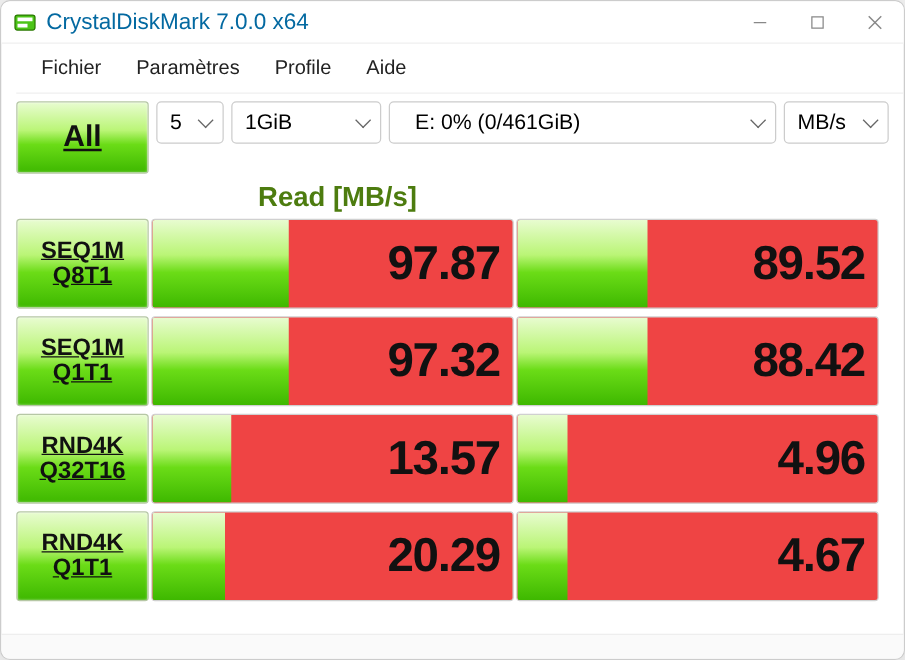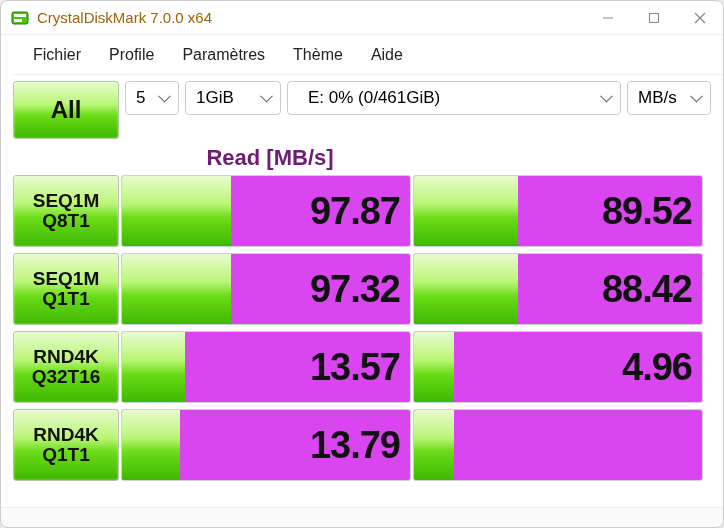--- a/index.html
+++ b/index.html
@@ -13,21 +13,21 @@
     display: flex; flex-direction: column;
     box-shadow: 0 4px 20px rgba(0,0,0,0.1);
   }
   .titlebar {
     height: 34px;
     display: flex; align-items: center;
     background: #fff;
     border-bottom: 1px solid #f0f0f0;
   }
   .titlebar .icon { width: 18px; height: 18px; margin-left: 10px; margin-right: 8px; }
-  .titlebar .title { font-size: 15px; color: #a16207; flex: 1; }
+  .titlebar .title { font-size: 18px; color: #0369a1; flex: 1; }
   .titlebar .ctrl {
     width: 46px; height: 34px;
     display: flex; align-items: center; justify-content: center;
     color: #888; font-size: 14px;
     cursor: pointer;
   }
 
   .menubar {
     height: 40px;
     display: flex; align-items: center;
@@ -55,20 +55,21 @@
     border: 1px solid #b6c7a5;
     border-radius: 3px;
     display: flex;
     flex-direction: column;
     align-items: center;
     justify-content: center;
     font-weight: bold;
     color: #111;
     cursor: pointer;
     box-shadow: inset 0 0 2px rgba(255,255,255,0.6);
+    text-decoration: underline;
   }
   .greenbtn .l1 { font-size: 19px; line-height: 1.05; }
   .greenbtn .l2 { font-size: 19px; line-height: 1.05; text-align: center; }
   .allbtn .l1 { font-size: 24px; }
 
   select, .combo {
     height: 34px;
     border: 1px solid #ccc;
     border-radius: 4px;
     background: #fff;
@@ -92,32 +93,32 @@
   .headerrow {
     display: flex;
     padding: 6px 12px 4px 12px;
     gap: 6px;
     align-items: flex-end;
   }
   .colhead {
     text-align: center;
     font-size: 22px;
     font-weight: bold;
-    color: #701a75;
+    color: #4d7c0f;
   }
 
   .rows { padding: 0 12px 10px 12px; display: flex; flex-direction: column; gap: 6px; flex:1; }
   .row { display: flex; gap: 2px; height: 72px; }
 
   .cell {
     border: 1px solid #d0d0d0;
     border-radius: 3px;
     position: relative;
     overflow: hidden;
-    background: #d946ef;
+    background: #ef4444;
   }
   .cell .bar {
     position: absolute;
     left: 0; top: 0; bottom: 0;
     background: linear-gradient(to bottom, #e8fcd0 0%, #baf576 40%, #6bdc17 60%, #3eb800 100%);
   }
   .cell .val {
     position: absolute;
     right: 10px; top: 0; bottom: 0;
     display: flex; align-items: center;
@@ -160,36 +161,35 @@
     <div class="ctrl">
       <svg width="12" height="12">
           <line x1="1" y1="1" x2="11" y2="11" stroke="#888" stroke-width="1.2"></line>
           <line x1="11" y1="1" x2="1" y2="11" stroke="#888" stroke-width="1.2"></line>
         </svg>
     </div>
   </div>
 
   <div class="menubar">
     <div class="menu">Fichier</div>
+    <div class="menu">Paramètres</div>
     <div class="menu">Profile</div>
-    <div class="menu">Paramètres</div>
-    <div class="menu">Thème</div>
     <div class="menu">Aide</div>
   </div>
 
   <div class="toprow">
     <div class="greenbtn allbtn allcol" style="height:58px;">
       <span class="l1">All</span>
     </div>
     <div style="flex:1; display:flex; flex-direction:column; gap:6px;">
       <div style="display:flex; gap:6px;">
         <span class="combo-wrap" style="width:54px;">
           <input class="combo" style="width: 100%;" readonly="" value="5">
         </span>
-        <span class="combo-wrap" style="width:96px;">
+        <span class="combo-wrap" style="width:120px;">
           <input class="combo" style="width: 100%;" readonly="" value="1GiB">
         </span>
         <span class="combo-wrap" style="flex:1;">
           <input class="combo" style="width: 100%; padding-left: 20px;" readonly="" value="E: 0% (0/461GiB)">
         </span>
         <span class="combo-wrap" style="width:84px;">
           <input class="combo" style="width: 100%;" readonly="" value="MB/s">
         </span>
       </div>
     </div>
@@ -243,22 +243,23 @@
           <div class="val">4.96</div>
         </div>
       </div>
       <div class="row">
         <div class="greenbtn allcol">
           <span class="l1">RND4K</span>
           <span class="l2">Q1T1</span>
         </div>
         <div class="cell readcol">
           <div class="bar" style="width: 20%;"></div>
-          <div class="val">13.79</div>
+          <div class="val">20.29</div>
         </div>
         <div class="cell writecol">
           <div class="bar" style="width: 14%;"></div>
+          <div class="val">4.67</div>
         </div>
       </div>
     </div>
 
   <div class="footer"></div>
 </div>
 
 </body></html>

